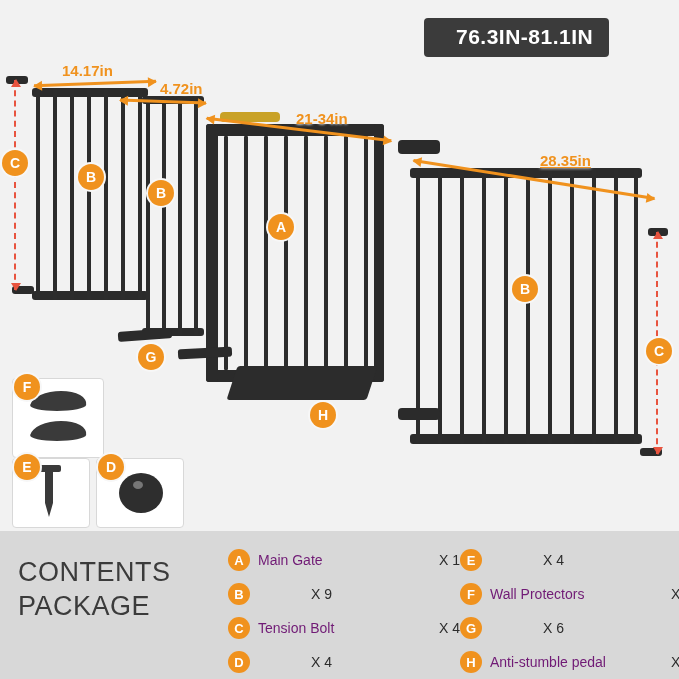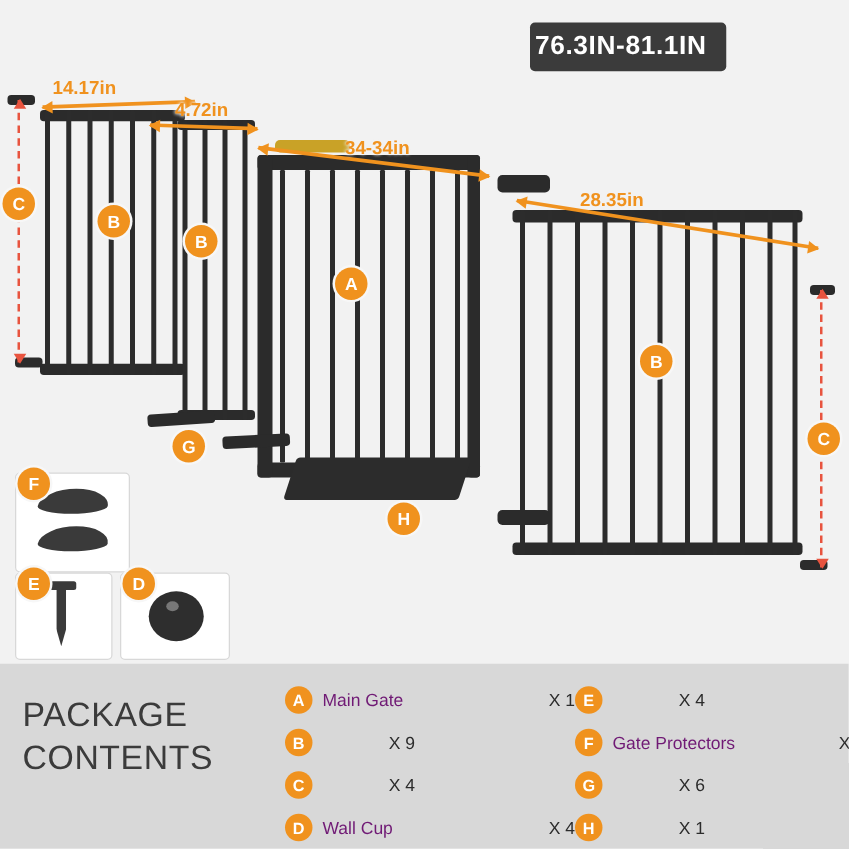--- a/index.html
+++ b/index.html
@@ -10,21 +10,21 @@
     position:relative;
     overflow:hidden;
   }
   .stage{position:absolute;inset:0;}
 
   
   .size-badge{
     position:absolute;top:18px;left:424px;
     background:#3b3b3b;color:#fff;
     font-size:21px;font-weight:bold;
-    padding:7px 16px 8px 4px;
+    padding:7px 16px 8px 32px;
     border-radius:4px;
     letter-spacing:.5px;
     white-space:nowrap;
   }
 
   
   .panel{position:absolute;}
   .rail{position:absolute;background:#2b2b2b;border-radius:3px;}
 
   
@@ -42,21 +42,21 @@
   
   .dim{position:absolute;height:3px;background:#f0921e;}
   .dim:before,.dim:after{
     content:"";position:absolute;top:50%;width:0;height:0;
     border-top:5px solid transparent;border-bottom:5px solid transparent;
   }
   .dim:before{left:-1px;transform:translateY(-50%);border-right:9px solid #f0921e;}
   .dim:after{right:-1px;transform:translateY(-50%);border-left:9px solid #f0921e;}
   .dimlabel{
     position:absolute;color:#f0921e;font-weight:bold;font-size:15px;
-    white-space:nowrap;text-shadow:0 0 3px #f2f2f2,0 0 3px #f2f2f2;
+    white-space:nowrap;text-shadow:0 0 3px #f2f2f2,0 0 3px #f2f2f2;margin-left:20px;
   }
   .vdim{position:absolute;width:0;border-left:2px dashed #e8543f;}
   .vdim:before,.vdim:after{
     content:"";position:absolute;left:-5px;width:0;height:0;
     border-left:5px solid transparent;border-right:5px solid transparent;
   }
   .vdim:before{top:-1px;border-bottom:8px solid #e8543f;}
   .vdim:after{bottom:-1px;border-top:8px solid #e8543f;}
 
   
@@ -162,24 +162,24 @@
 
   <div style="position:absolute;left:232px;top:366px;width:140px;height:34px;background:#2c2c2c;transform:skewX(-18deg);border-radius:3px;"></div>
 
   <div class="dim" style="left:34px;top:82px;width:122px;transform:rotate(-2deg);"></div>
   <div class="dimlabel" style="left:42px;top:62px;">14.17in</div>
 
   <div class="dim" style="left:120px;top:100px;width:86px;transform:rotate(2deg);"></div>
   <div class="dimlabel" style="left:140px;top:80px;">4.72in</div>
 
   <div class="dim" style="left:206px;top:128px;width:186px;transform:rotate(7deg);"></div>
-  <div class="dimlabel" style="left:276px;top:110px;">34-34in</div>
+  <div class="dimlabel" style="left:276px;top:110px;">21-34in</div>
 
   <div class="dim" style="left:412px;top:178px;width:244px;transform:rotate(9deg);"></div>
-  <div class="dimlabel" style="left:464px;top:152px;">28.35in</div>
+  <div class="dimlabel" style="left:520px;top:152px;text-decoration:underline;">28.35in</div>
 
   <div class="vdim" style="left:14px;top:80px;height:210px;"></div>
   <div class="vdim" style="left:656px;top:232px;height:222px;"></div>
 
   <div class="tag" style="left:2px;top:150px;">C</div>
   <div class="tag" style="left:78px;top:164px;">B</div>
   <div class="tag" style="left:148px;top:180px;">B</div>
   <div class="tag" style="left:268px;top:214px;">A</div>
   <div class="tag" style="left:512px;top:276px;">B</div>
   <div class="tag" style="left:646px;top:338px;">C</div>
@@ -199,61 +199,62 @@
   <div class="tag" style="left:14px;top:454px;">E</div>
 
   <div class="accbox" style="left:96px;top:458px;width:86px;height:68px;">
     <div style="position:absolute;left:22px;top:14px;width:44px;height:40px;background:#2e2e2e;border-radius:50%;"></div>
     <div style="position:absolute;left:36px;top:22px;width:10px;height:8px;background:#777;border-radius:50%;"></div>
   </div>
   <div class="tag" style="left:98px;top:454px;">D</div>
 
   <div class="contents">
     <div class="contents-title">
+      <div>CONTENTS</div>
       <div>PACKAGE</div>
-      <div>CONTENTS</div>
     </div>
 
     <div class="legend">
       <div class="legend-col c1">
         <div class="legend-row">
           <span class="tag">A</span>
           <span class="legend-name">Main Gate</span>
           <span class="legend-qty">X 1</span>
         </div>
         <div class="legend-row">
           <span class="tag">B</span>
           <span class="legend-qty">X 9</span>
         </div>
         <div class="legend-row">
           <span class="tag">C</span>
+          <span class="legend-name">Tension Bolt</span>
           <span class="legend-qty">X 4</span>
         </div>
         <div class="legend-row">
           <span class="tag">D</span>
-          <span class="legend-name">Wall Cup</span>
           <span class="legend-qty">X 4</span>
         </div>
       </div>
 
       <div class="legend-col c2">
         <div class="legend-row">
           <span class="tag">E</span>
           <span class="legend-qty">X 4</span>
         </div>
         <div class="legend-row">
           <span class="tag">F</span>
-          <span class="legend-name">Gate Protectors</span>
+          <span class="legend-name">Wall Protectors</span>
           <span class="legend-qty">X 2</span>
         </div>
         <div class="legend-row">
           <span class="tag">G</span>
           <span class="legend-qty">X 6</span>
         </div>
         <div class="legend-row">
           <span class="tag">H</span>
+          <span class="legend-name">Anti-stumble pedal</span>
           <span class="legend-qty">X 1</span>
         </div>
       </div>
     </div>
   </div>
 
 </div>
 
 </body></html>

